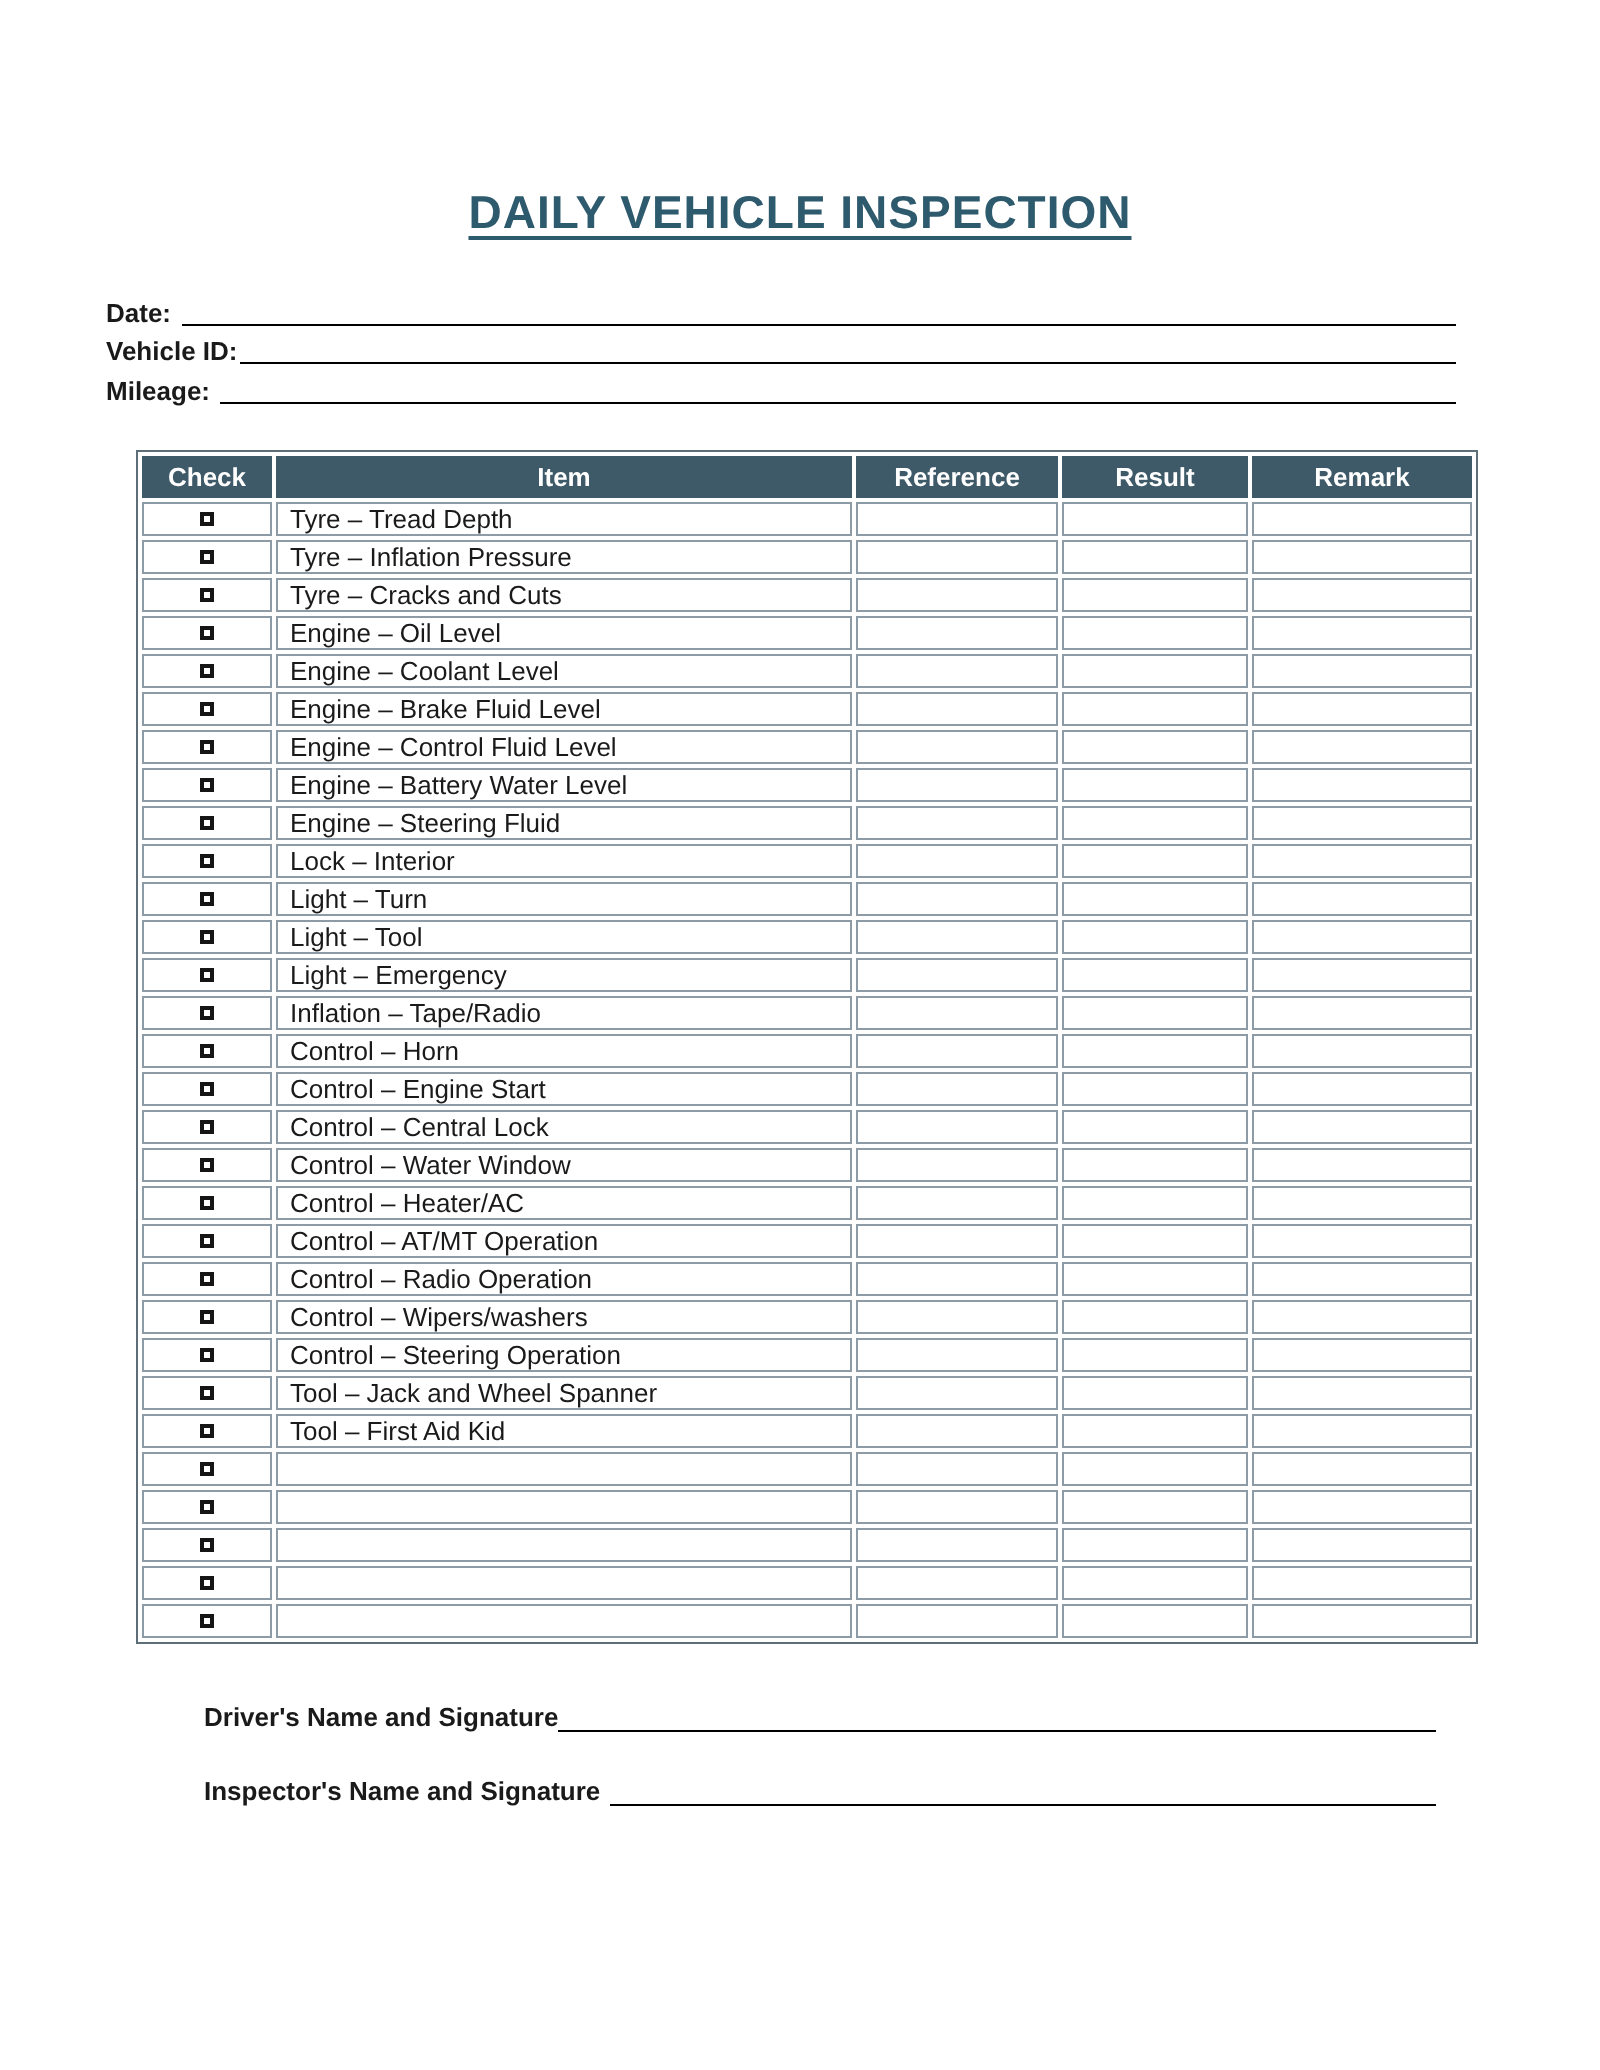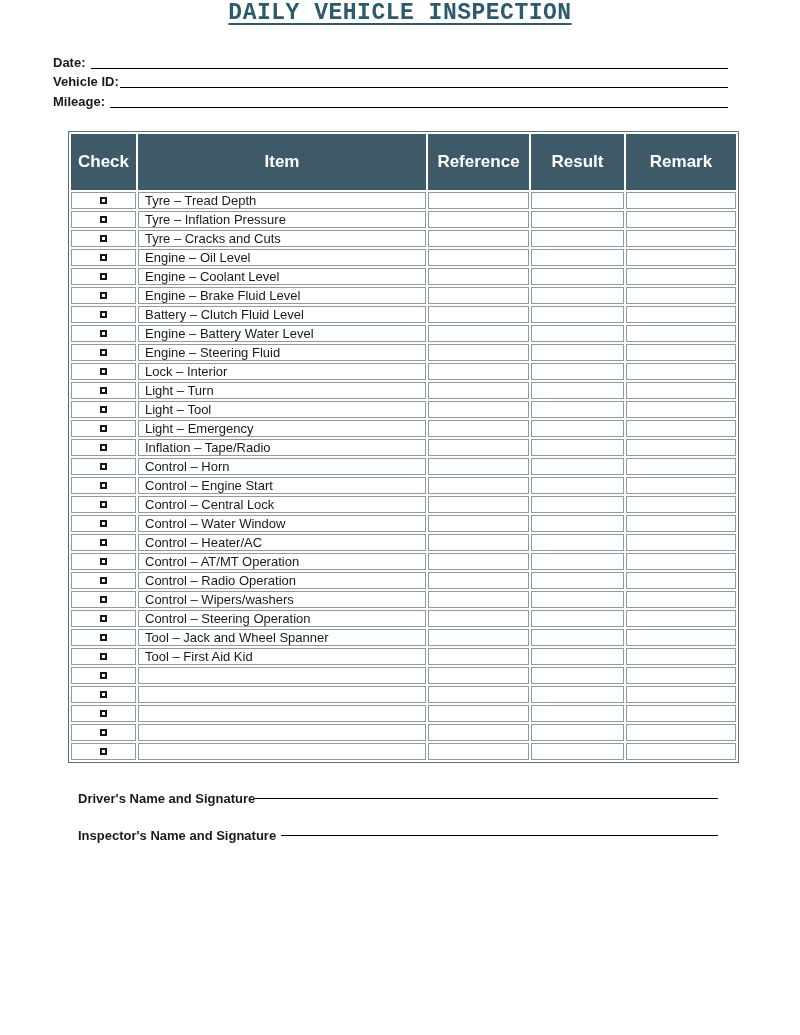--- a/index.html
+++ b/index.html
@@ -16,26 +16,26 @@
     width: 800px;
     height: 1035px;
     background: #ffffff;
     font-family: "Liberation Sans", "DejaVu Sans", sans-serif;
     color: var(--text);
     overflow: hidden;
   }
   
   .title {
     margin: 0;
+    padding-top: 93px;
     text-align: center;
     font-size: 23px;
     font-weight: bold;
     letter-spacing: 0.5px;
     color: var(--title-color);
-    font-family: Liberation Mono, monospace;
   }
   .title span {
     text-decoration: underline;
     text-decoration-thickness: 2px;
     text-underline-offset: 4px;
   }
   
   .fields { margin: 25px 72px 0 53px; }
   .field-row { display: flex; align-items: flex-end; height: 19.5px; }
   .field-label { font-size: 13px; font-weight: bold; white-space: nowrap; line-height: 16px; }
@@ -46,24 +46,24 @@
     margin: 21px 0 0 68px;
     border-collapse: separate;
     border-spacing: 2px;
     border: 1px solid var(--table-outer-border);
     width: 671px;
     table-layout: fixed;
   }
   table.inspection th {
     background: var(--header-bg);
     color: var(--header-text);
-    font-size: 17px;
+    font-size: 13px;
     font-weight: bold;
     height: 21px;
-    padding: 17px 2px;
+    padding: 1px 2px;
     text-align: center;
     border: 1px solid var(--header-bg);
   }
   table.inspection td {
     border: 1px solid var(--cell-border);
     height: 15px;
     font-size: 13px;
     padding: 0 6px;
     vertical-align: middle;
     line-height: 15px;
@@ -75,21 +75,21 @@
     display: inline-block;
     width: 7px;
     height: 7px;
     border: 2px solid #151515;
     vertical-align: middle;
     margin-top: -2px;
     background: #fff;
   }
   
   .signatures { margin: 28px 0 0 78px; width: 640px; }
-  .sig-row { display: flex; align-items: center; height: 17px; }
+  .sig-row { display: flex; align-items: flex-end; height: 17px; margin-left: 24px; }
   .sig-row + .sig-row { margin-top: 20px; }
   .sig-label { font-size: 13px; font-weight: bold; white-space: nowrap; line-height: 16px; }
   .sig-line { flex: 1; border-bottom: 1.5px solid #000; margin-bottom: 1px; }
   .sig-line.gap { margin-left: 5px; }
 </style>
 </head>
 <body>
 
 <div class="page">
 
@@ -171,21 +171,21 @@
     <tr>
       <td class="check-cell"><span class="checkbox"></span></td>
       <td class="item-cell"><span class="item-label">Engine – Brake Fluid Level</span></td>
       <td></td>
       <td></td>
       <td></td>
     </tr>
 
     <tr>
       <td class="check-cell"><span class="checkbox"></span></td>
-      <td class="item-cell"><span class="item-label">Battery – Clutch Fluid Level</span></td>
+      <td class="item-cell"><span class="item-label">Engine – Control Fluid Level</span></td>
       <td></td>
       <td></td>
       <td></td>
     </tr>
 
     <tr>
       <td class="check-cell"><span class="checkbox"></span></td>
       <td class="item-cell"><span class="item-label">Engine – Battery Water Level</span></td>
       <td></td>
       <td></td>

